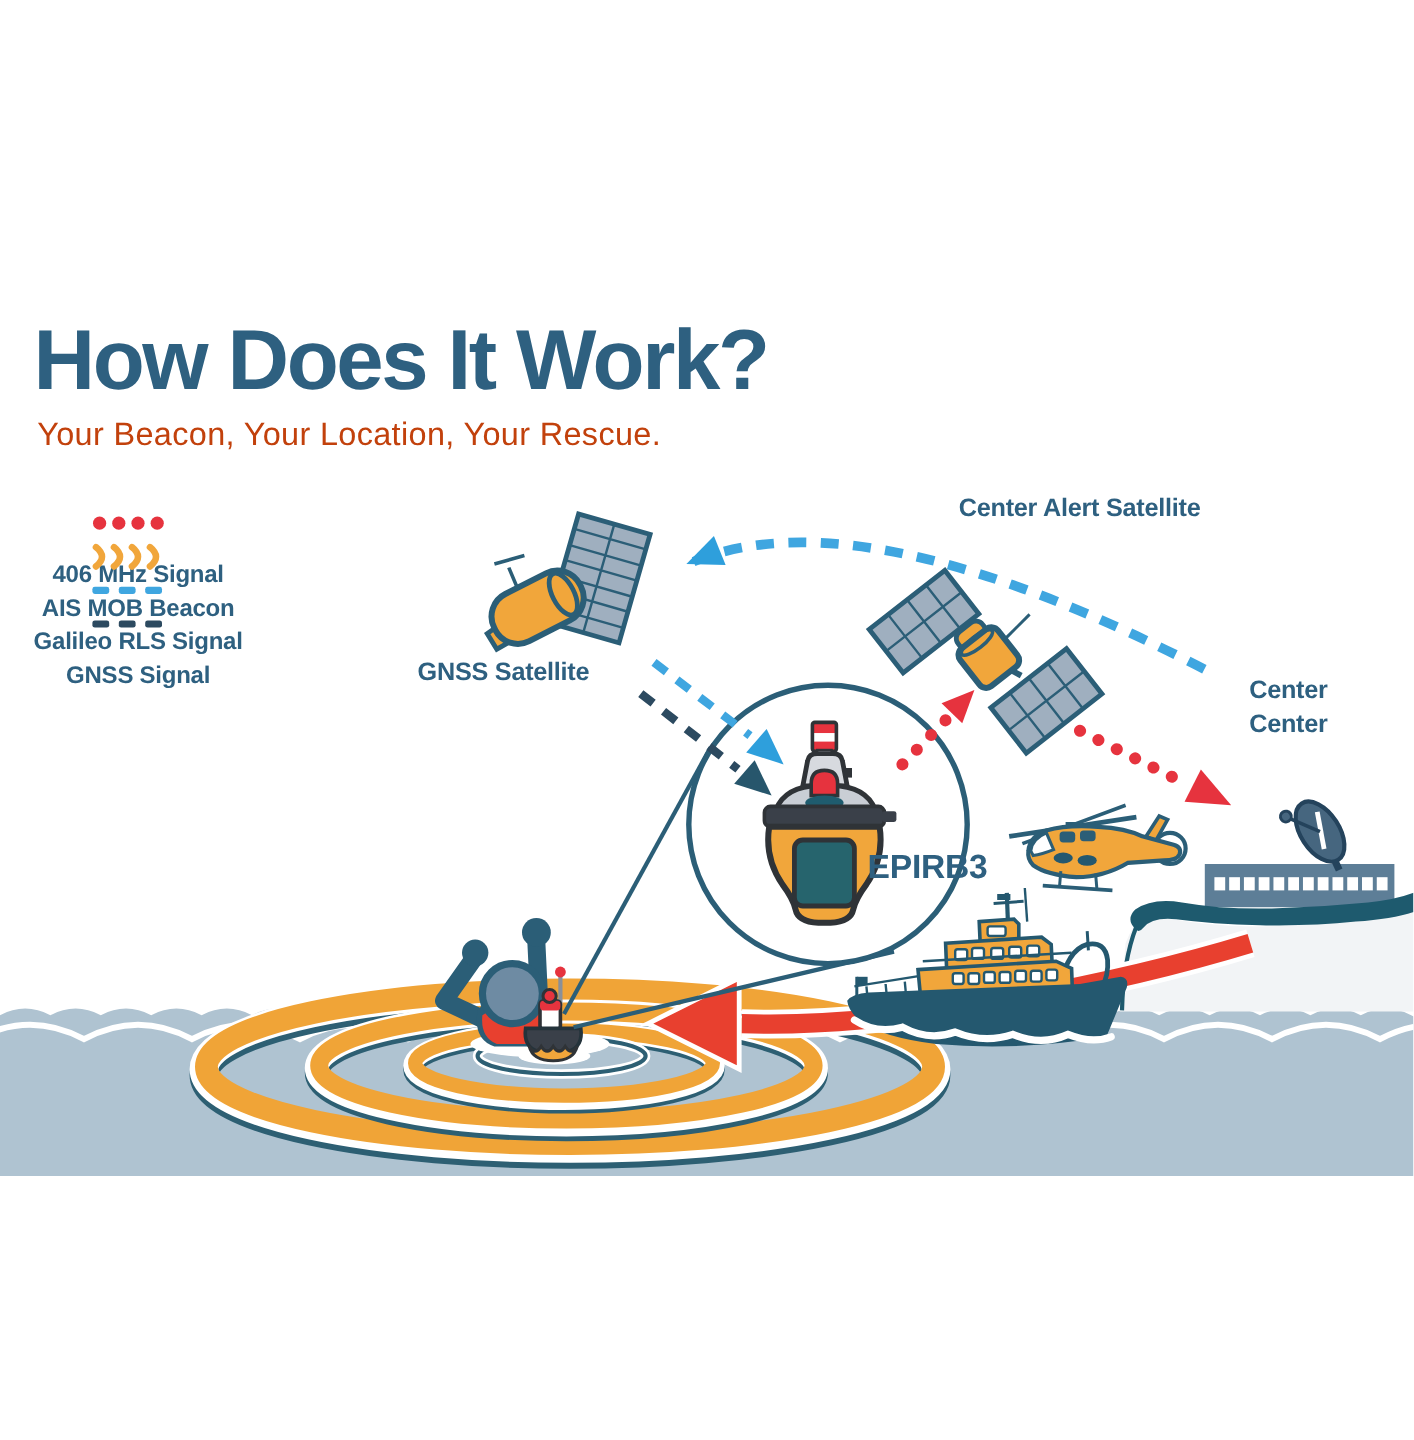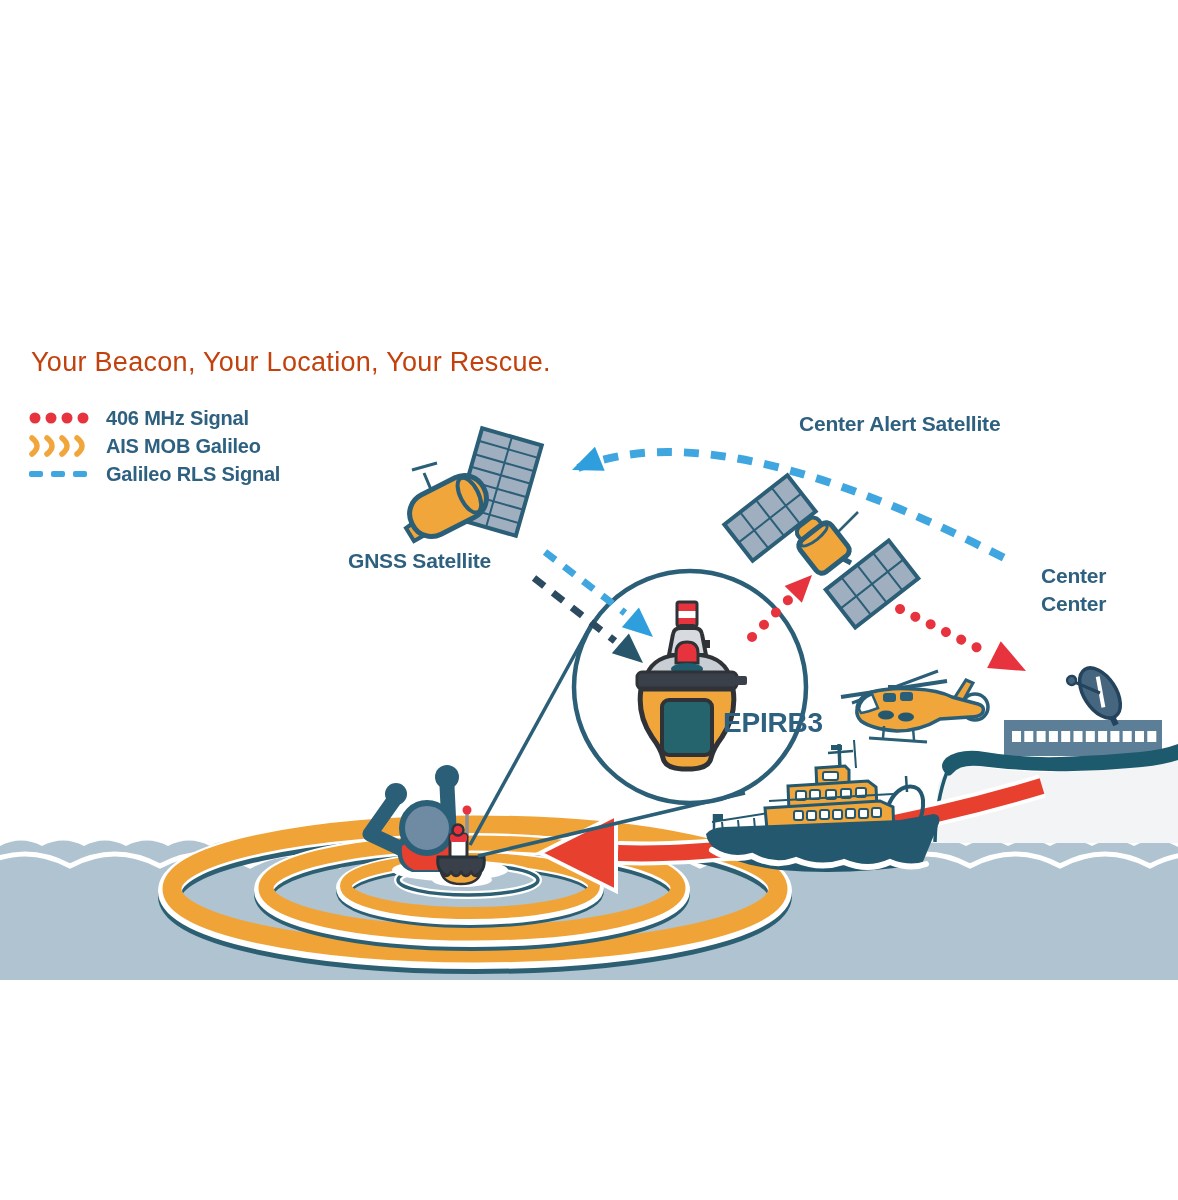--- a/index.html
+++ b/index.html
@@ -11,21 +11,21 @@
   .title {
     position:absolute; left:28px; top:260px;
     font-size:71px; font-weight:bold; color:#2E6080; letter-spacing:-2px;
     white-space:nowrap;
   }
   .subtitle {
     position:absolute; left:31px; top:347px;
     font-size:27px; color:#c2410c; letter-spacing:0.3px; white-space:nowrap;
   }
   .legend { position:absolute; left:28px; top:404px; }
-  .legend-row { display:flex; align-items:center; height:28px; }
+  .legend-row { display:flex; align-items:center; height:28px;flex-direction:column; }
   .legend-swatch { width:64px; height:22px; flex:0 0 64px; margin-right:14px; }
   .legend-label { font-size:20px; font-weight:bold; color:#2E6080; white-space:nowrap; letter-spacing:-0.2px; }
   .diagram-label {
     position:absolute; font-size:21px; font-weight:bold; color:#2E6080;
     letter-spacing:-0.2px; line-height:1.35;
   }
   .lbl-gnss-sat   { left:348px; top:547px; }
   .lbl-rescue-sat { left:799px; top:410px; white-space:nowrap; }
   .lbl-rescue-ctr { left:1041px; top:562px; width:95px; }
   .lbl-epirb      { left:723px; top:704px; font-size:28px; }
@@ -262,20 +262,21 @@
       <line x1="838" y1="556" x2="851" y2="563" stroke="#2B5E77" stroke-width="5"></line>
       <line x1="838" y1="532" x2="858" y2="512" stroke="#2B5E77" stroke-width="2.5"></line>
       <g transform="translate(824,548) rotate(-38)">
         <rect x="-13" y="-32" width="26" height="16" rx="7" fill="#F1A63B" stroke="#2B5E77" stroke-width="4"></rect>
         <rect x="-20" y="-20" width="40" height="40" rx="7" fill="#F1A63B" stroke="#2B5E77" stroke-width="5"></rect>
         <ellipse cx="0" cy="-16" rx="16" ry="5" fill="none" stroke="#2B5E77" stroke-width="3"></ellipse>
       </g>
     </g>
   </svg>
 
+  <div class="title">How Does It Work?</div>
   <div class="subtitle">Your Beacon, Your Location, Your Rescue.</div>
 
   <div class="legend">
     <div class="legend-row">
       <svg class="legend-swatch" viewBox="0 0 64 22">
         <g fill="#E6333E">
           <circle cx="7" cy="11" r="5.5"></circle>
             <circle cx="23" cy="11" r="5.5"></circle>
           <circle cx="39" cy="11" r="5.5"></circle>
             <circle cx="55" cy="11" r="5.5"></circle>
@@ -285,31 +286,41 @@
     </div>
     <div class="legend-row">
       <svg class="legend-swatch" viewBox="0 0 64 22">
         <g fill="none" stroke="#F1A63B" stroke-width="5.5" stroke-linecap="round">
           <path d="M4,3 q10,8 0,16"></path>
             <path d="M19,3 q10,8 0,16"></path>
           <path d="M34,3 q10,8 0,16"></path>
             <path d="M49,3 q10,8 0,16"></path>
         </g>
       </svg>
-      <span class="legend-label">AIS MOB Galileo</span>
+      <span class="legend-label">AIS MOB Beacon</span>
     </div>
     <div class="legend-row">
       <svg class="legend-swatch" viewBox="0 0 64 22">
         <g fill="#3FA6E0">
           <rect x="1" y="8" width="14" height="6" rx="2"></rect>
             <rect x="23" y="8" width="14" height="6" rx="2"></rect>
           <rect x="45" y="8" width="14" height="6" rx="2"></rect>
         </g>
       </svg>
       <span class="legend-label">Galileo RLS Signal</span>
     </div>
+    <div class="legend-row">
+      <svg class="legend-swatch" viewBox="0 0 64 22">
+        <g fill="#2C4A60">
+          <rect x="1" y="8" width="14" height="6" rx="2"></rect>
+            <rect x="23" y="8" width="14" height="6" rx="2"></rect>
+          <rect x="45" y="8" width="14" height="6" rx="2"></rect>
+        </g>
+      </svg>
+      <span class="legend-label">GNSS Signal</span>
+    </div>
   </div>
 
   <div class="diagram-label lbl-gnss-sat">GNSS Satellite</div>
   <div class="diagram-label lbl-rescue-sat">Center Alert Satellite</div>
   <div class="diagram-label lbl-rescue-ctr">Center Center</div>
   <div class="diagram-label lbl-epirb">EPIRB3</div>
 </div>
 
 </body></html>

